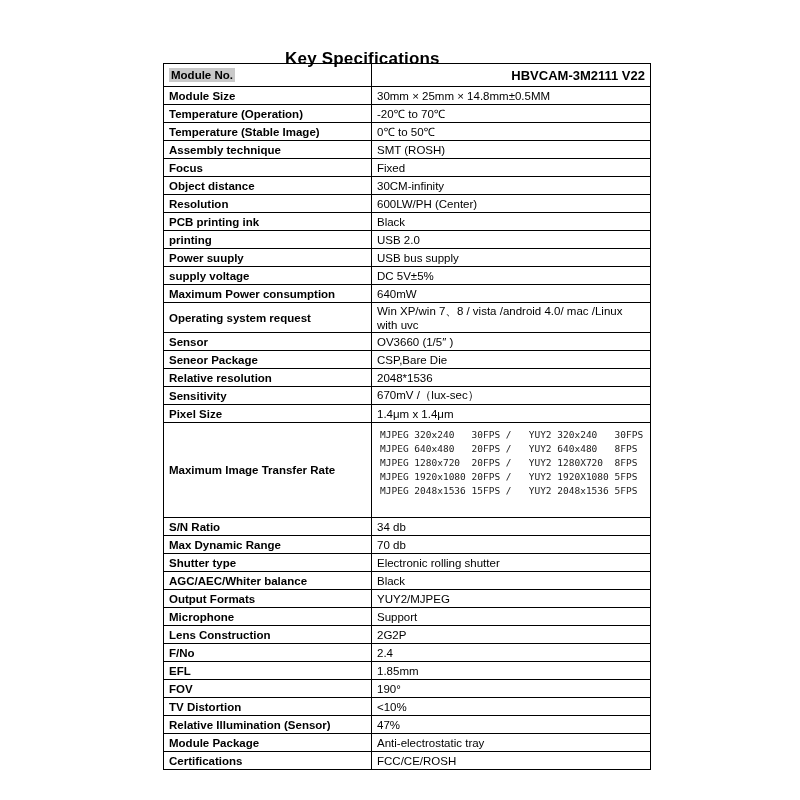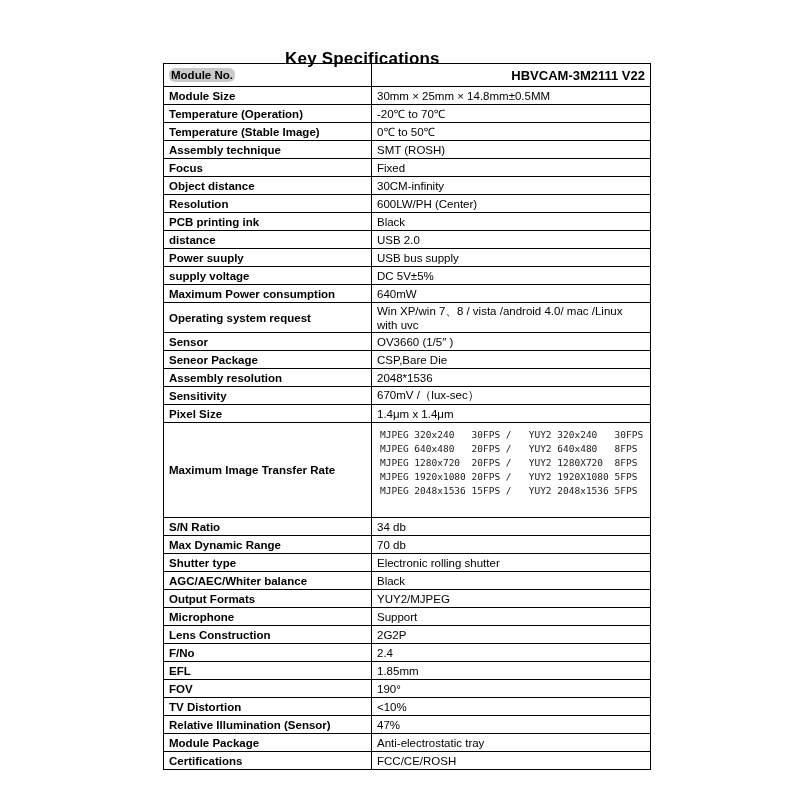--- a/index.html
+++ b/index.html
@@ -47,21 +47,20 @@
   .spec-table td.value { width: 268px; }
   tr.header-row { height: 23px; }
   tr.header-row td.value {
     text-align: right;
     font-weight: bold;
     font-size: 13px;
   }
   .highlight {
     background: #c9c9c9;
     padding: 1px 2px;
-    border-radius: 6px;
   }
   tr.multiline-row { height: 95px; }
   tr.multiline-row td.value {
     vertical-align: middle;
     padding-bottom: 16px;
     padding-left: 8px;
   }
   .mono-line {
     font-family: "DejaVu Sans Mono", monospace;
     font-size: 9.5px;
@@ -107,21 +106,21 @@
         </tr>
         <tr>
           <td class="label">Resolution</td>
           <td class="value">600LW/PH (Center)</td>
         </tr>
         <tr>
           <td class="label">PCB printing ink</td>
           <td class="value">Black</td>
         </tr>
         <tr>
-          <td class="label">distance</td>
+          <td class="label">printing</td>
           <td class="value">USB 2.0</td>
         </tr>
         <tr>
           <td class="label">Power suuply</td>
           <td class="value">USB bus supply</td>
         </tr>
         <tr>
           <td class="label">supply voltage</td>
           <td class="value">DC 5V±5%</td>
         </tr>
@@ -135,21 +134,21 @@
         </tr>
         <tr>
           <td class="label">Sensor</td>
           <td class="value">OV3660 (1/5″ )</td>
         </tr>
         <tr>
           <td class="label">Seneor Package</td>
           <td class="value">CSP,Bare Die</td>
         </tr>
         <tr>
-          <td class="label">Assembly resolution</td>
+          <td class="label">Relative resolution</td>
           <td class="value">2048*1536</td>
         </tr>
         <tr>
           <td class="label">Sensitivity</td>
           <td class="value">670mV /（lux-sec）</td>
         </tr>
         <tr>
           <td class="label">Pixel Size</td>
           <td class="value">1.4μm x 1.4μm</td>
         </tr>

